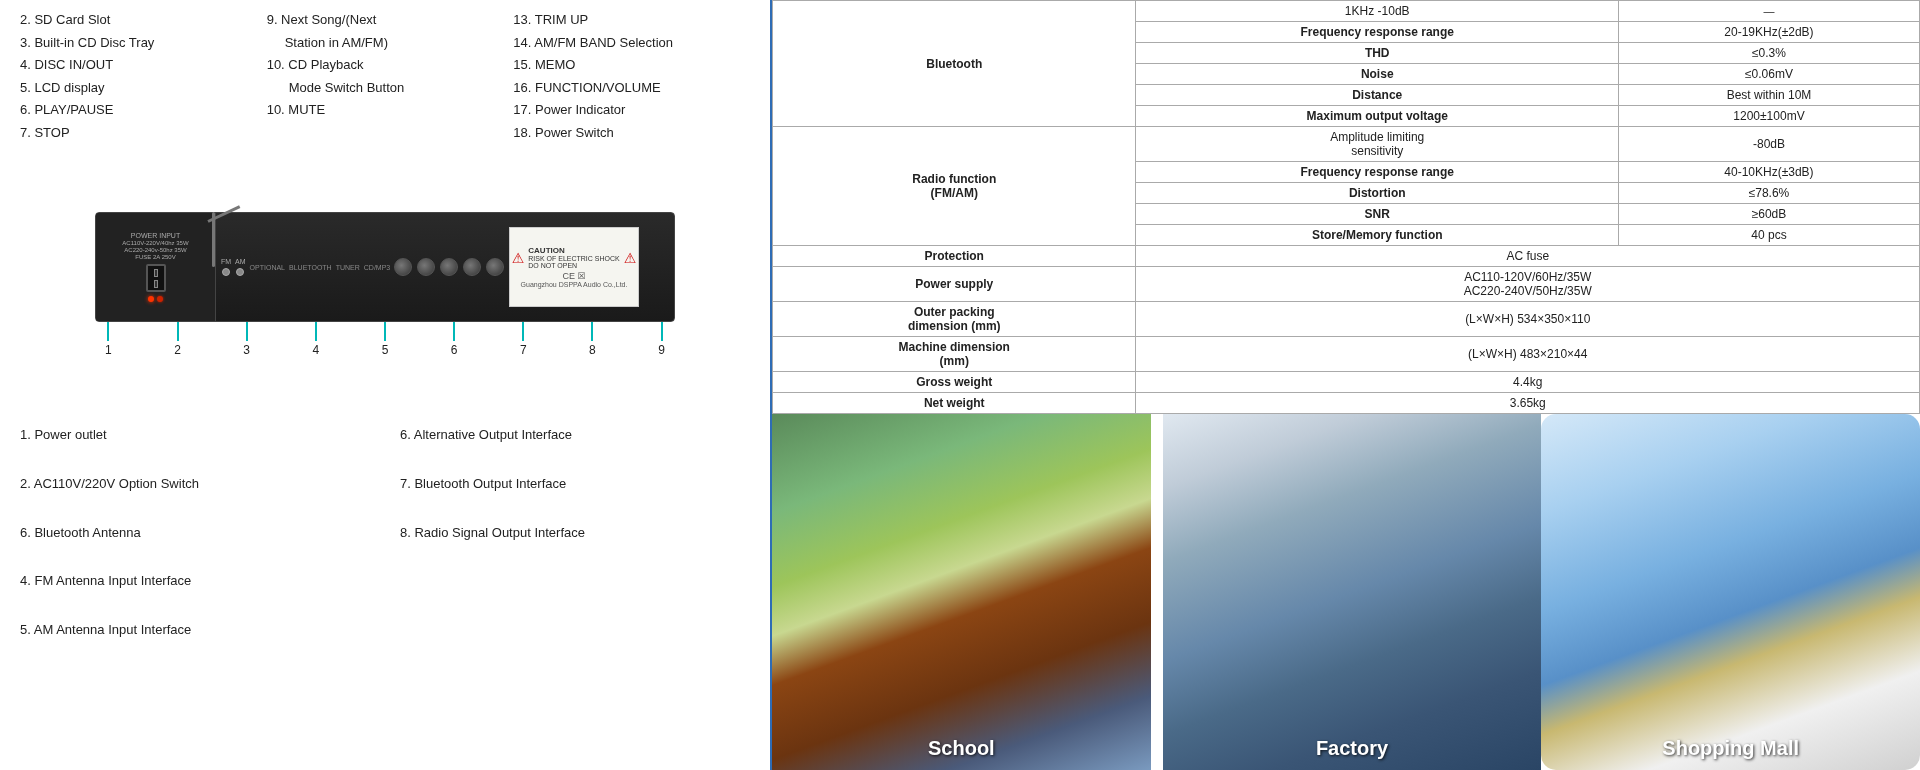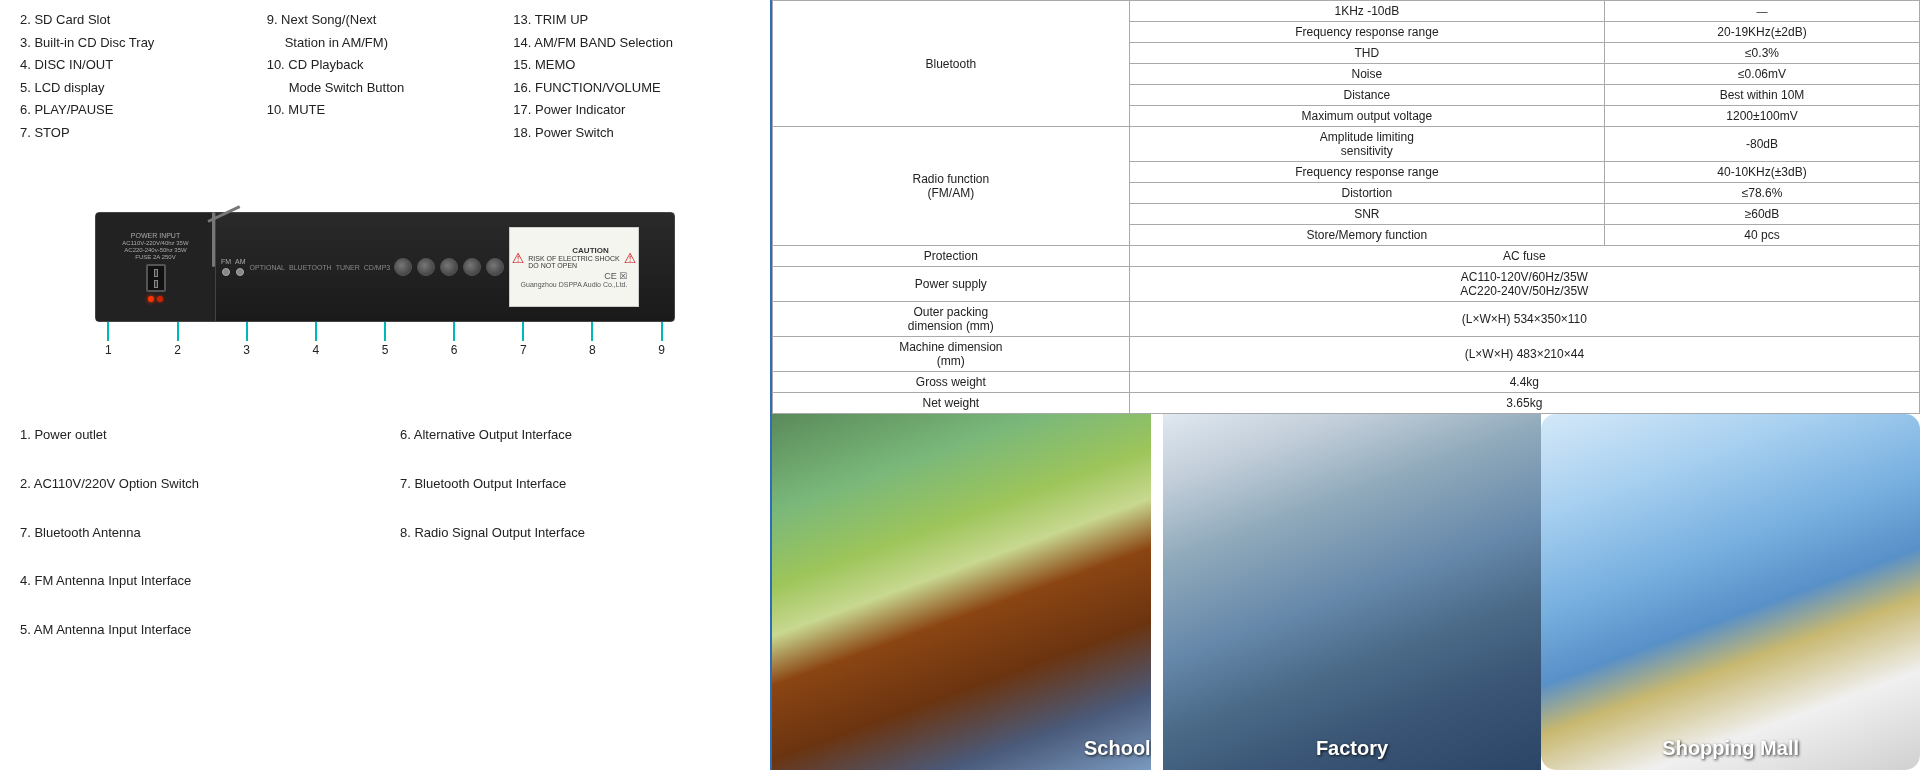--- a/index.html
+++ b/index.html
@@ -87,21 +87,21 @@
     .specs-table td, .specs-table th {
       border: 1px solid #aaa;
       padding: 3px 8px;
       text-align: center;
       color: #222;
       vertical-align: middle;
     }
 
     .specs-table td:first-child {
       text-align: center;
-      font-weight: normal;
+      font-weight: bold;
     }
 
     .specs-table .cat-cell {
       background: #fff;
       font-weight: normal;
     }
 
     .specs-table .spec-name {
       background: #fff;
       margin-top: 32px;
@@ -122,21 +122,21 @@
     .img-placeholder {
       flex: 1;
       position: relative;
       overflow: hidden;
     }
 
     .img-school {
       background: linear-gradient(135deg, #4a7c4e 0%, #6aaa6e 30%, #8bc34a 50%, #d2691e 70%, #8b4513 100%);
       display: flex;
       align-items: flex-end;
-      justify-content: flex-end;
+      justify-content: center;
       padding-bottom: 10px;
     }
 
     .img-factory {
       background: linear-gradient(135deg, #b0c4de 0%, #87ceeb 30%, #4682b4 60%, #2f5f8a 100%);
       display: flex;
       align-items: flex-end;
       justify-content: center;
       padding-bottom: 10px;
       margin-left: 12px;
@@ -367,27 +367,27 @@
           </div>
           <div class="toggle-switch"></div>
         </div>
 
         <div class="device-right-section">
           <div style="display:flex; flex-direction:column; gap:4px; align-items:center;">
             <div class="caution-box">
               <div style="display:flex; align-items:center; gap:4px;">
                 <span style="font-size:14px; color:#cc0000;">⚠</span>
                 <div style="text-align:left;">
-                  <div style="font-weight:bold; font-size:8px; color:#333;margin-left:44px;">CAUTION</div>
+                  <div style="font-weight:bold; font-size:8px; color:#333;">CAUTION</div>
                   <div style="font-size:7px; color:#333;">RISK OF ELECTRIC SHOCK</div>
                   <div style="font-size:7px; color:#333;">DO NOT OPEN</div>
                 </div>
                 <span style="font-size:14px; color:#cc0000;">⚠</span>
               </div>
-              <div style="margin-top:2px; font-size:7px; color:#555; text-align:right;">
+              <div style="margin-top:2px; font-size:7px; color:#555; text-align:center;">
                 <div style="font-size:9px;">CE ☒</div>
                 <div>Guangzhou DSPPA Audio Co.,Ltd.</div>
               </div>
             </div>
           </div>
         </div>
       </div>
 
       <div style="display:flex; justify-content:space-between; width:580px; margin:0 auto; height:35px; padding:0 10px;">
         <div class="teal-line-item">
@@ -427,21 +427,21 @@
           <span class="num-label">9</span>
         </div>
       </div>
     </div>
   </div>
 
   <div class="back-labels-section">
     <div>
       <p>1. Power outlet</p>
       <p>2. AC110V/220V Option Switch</p>
-      <p>7. Bluetooth Antenna</p>
+      <p>6. Bluetooth Antenna</p>
       <p>4. FM Antenna Input Interface</p>
       <p>5. AM Antenna Input Interface</p>
     </div>
     <div>
       <p>6. Alternative Output Interface</p>
       <p>7. Bluetooth Output Interface</p>
       <p>8. Radio Signal Output Interface</p>
     </div>
   </div>
 

